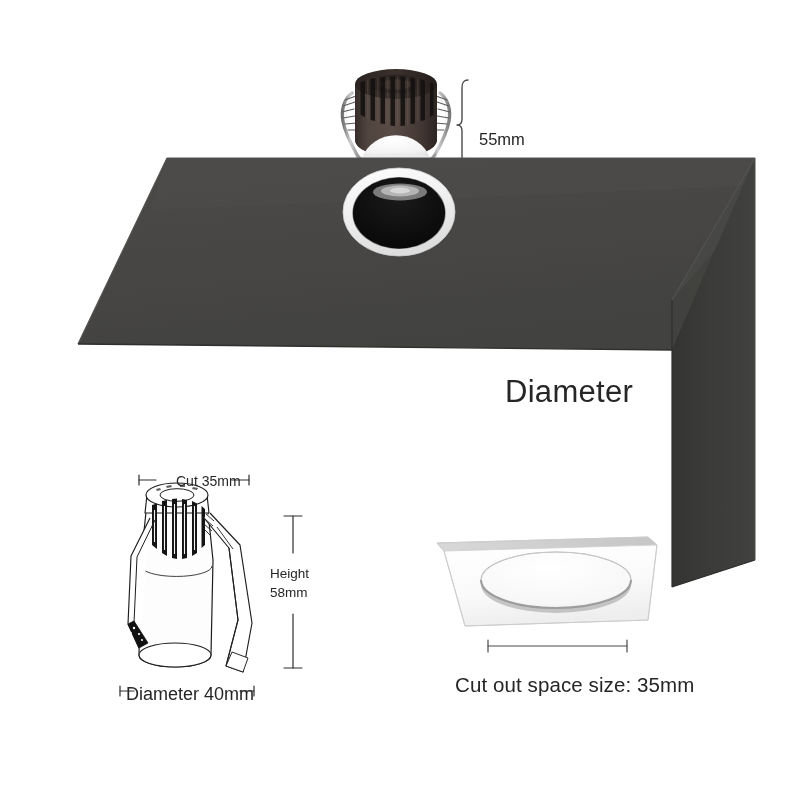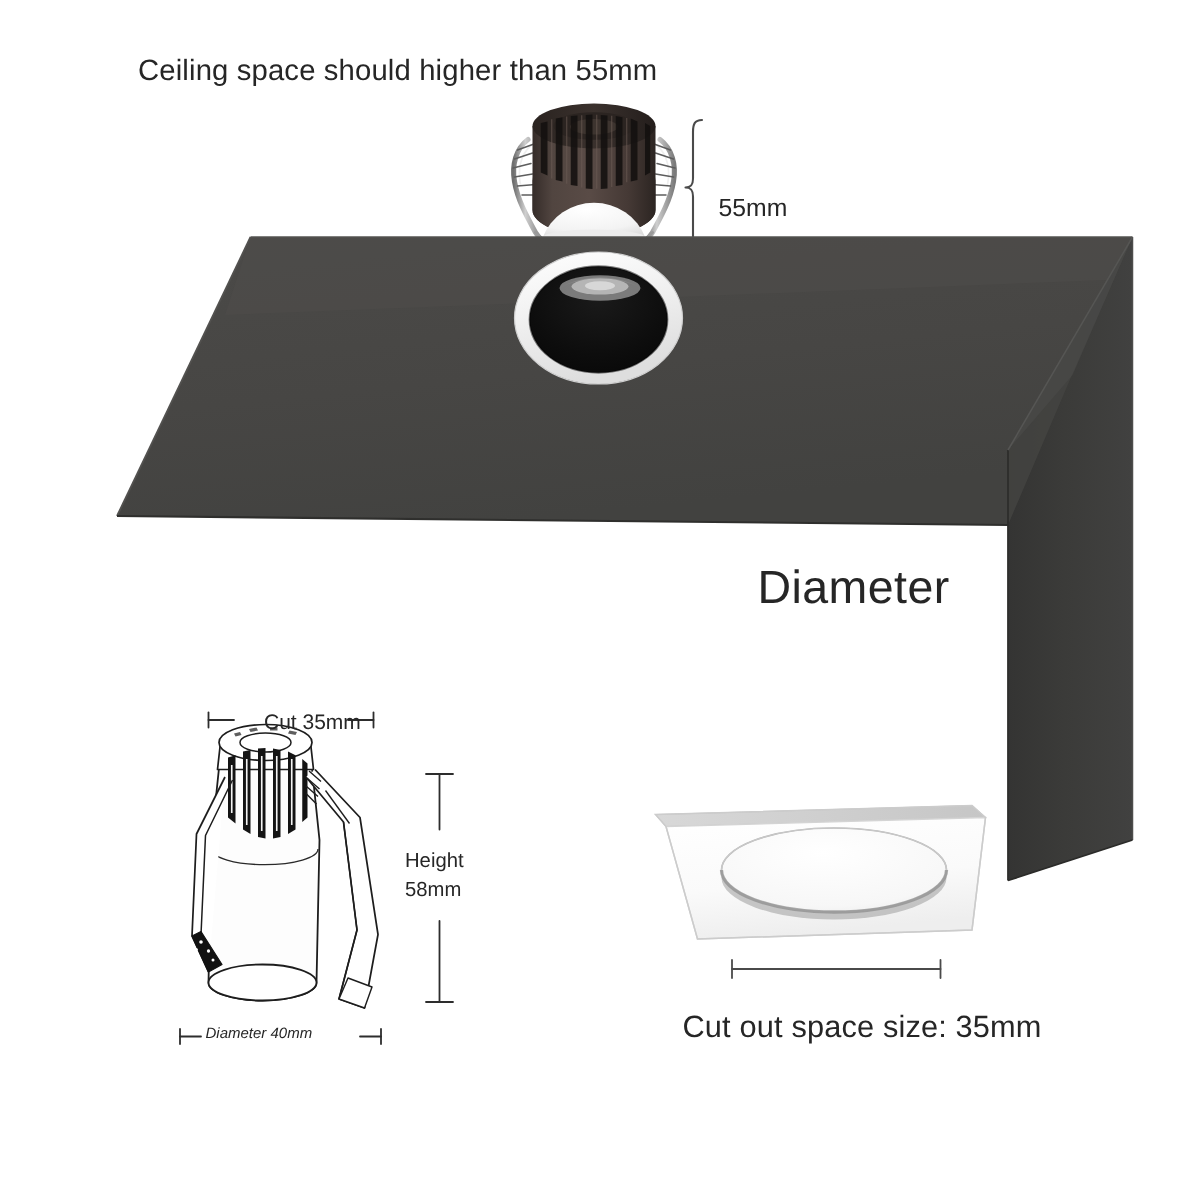--- a/index.html
+++ b/index.html
@@ -62,24 +62,23 @@
     letter-spacing: 0.3px;
   }
 
   #label-cut35 {
     left: 176px;
     top: 473px;
     font-size: 14px;
   }
 
   #label-diameter40 {
-    left: 137px;
+    left: 126px;
     top: 684px;
-    font-size: 10px;
-    font-style: italic;
+    font-size: 18px;
   }
 
   #label-height-block {
     left: 270px;
     top: 564px;
     font-size: 13.5px;
     line-height: 19px;
     text-align: left;
   }
   #label-height-block span { display: block; }
@@ -388,21 +387,20 @@
       <path d="M437 543 L648 537 L657 545 L648 620 L465 626 L444 551 Z" fill="none" stroke="#cccccc" stroke-width="1"></path>
     </g>
 
     <g stroke="#4a4a4a" stroke-width="1.2" stroke-linecap="round">
       <path d="M488 646 L627 646"></path>
       <path d="M488 640 L488 652"></path>
       <path d="M627 640 L627 652"></path>
     </g>
   </svg>
 
-  <div class="label" id="label-ceiling-space">Ceiling space should higher than 55mm</div>
 
   <div class="label" id="label-55mm">55mm</div>
 
   <div class="label" id="label-ceiling">Diameter</div>
 
   <div class="label" id="label-cut35">Cut 35mm</div>
 
   <div class="label" id="label-diameter40">Diameter 40mm</div>
 
   <div class="label" id="label-height-block">

